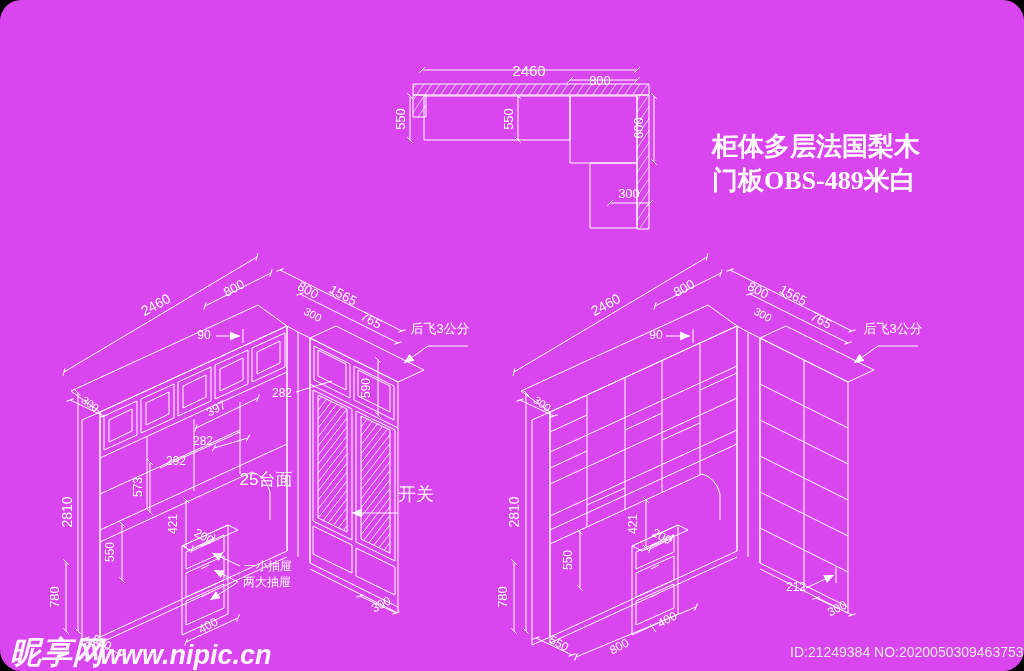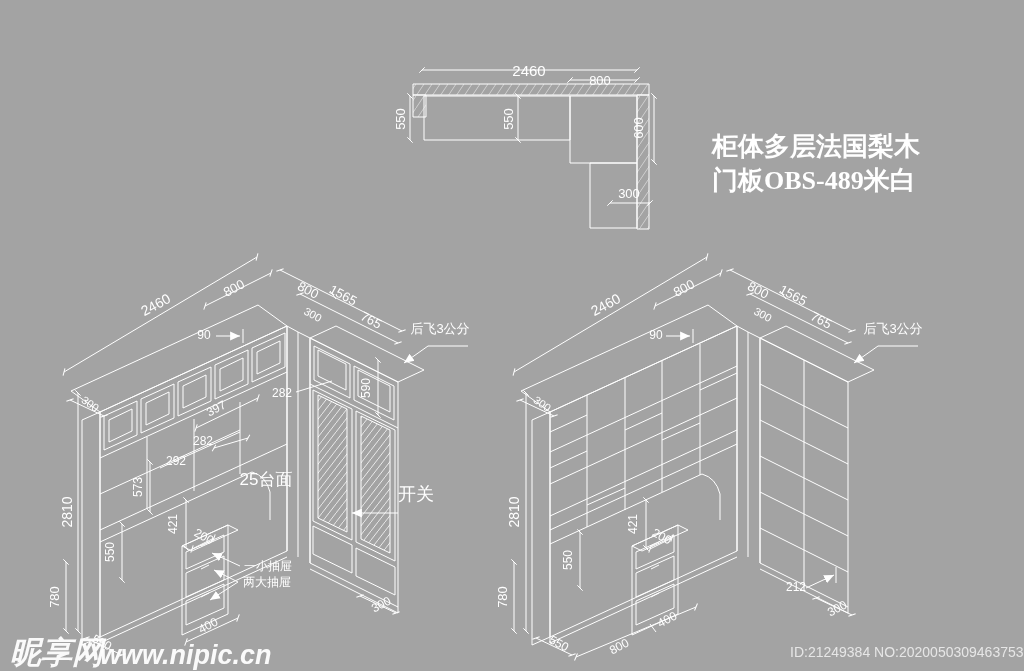--- a/index.html
+++ b/index.html
@@ -1,17 +1,17 @@
 <!DOCTYPE html>
 <html><head>
 <meta charset="utf-8">
 <style>
   html,body{margin:0;padding:0;background:#000;}
-  .canvas{position:relative;width:1024px;height:671px;background:#a3a3a3;overflow:hidden;
-          font-family:"Liberation Sans","DejaVu Sans",sans-serif;}
+  .canvas{position:relative;width:1024px;height:671px;background:#d946ef;overflow:hidden;
+          font-family:"Liberation Sans","DejaVu Sans",sans-serif;border-radius:21px;}
   svg *{stroke:#ffffff;fill:none;stroke-width:1;vector-effect:non-scaling-stroke;}
   svg text{fill:#ffffff;stroke:none;font-family:"Liberation Sans","DejaVu Sans",sans-serif;}
   #anno-layer text{text-anchor:middle;}
   .spec-text{font-family:"Liberation Serif","DejaVu Serif",serif;font-weight:bold;font-size:26px;}
   .wm{font-style:italic;font-weight:bold;opacity:.95;}
   .footer-id{font-size:14px;fill:#e6e6e6;}
 </style>
 </head>
 <body>
 

